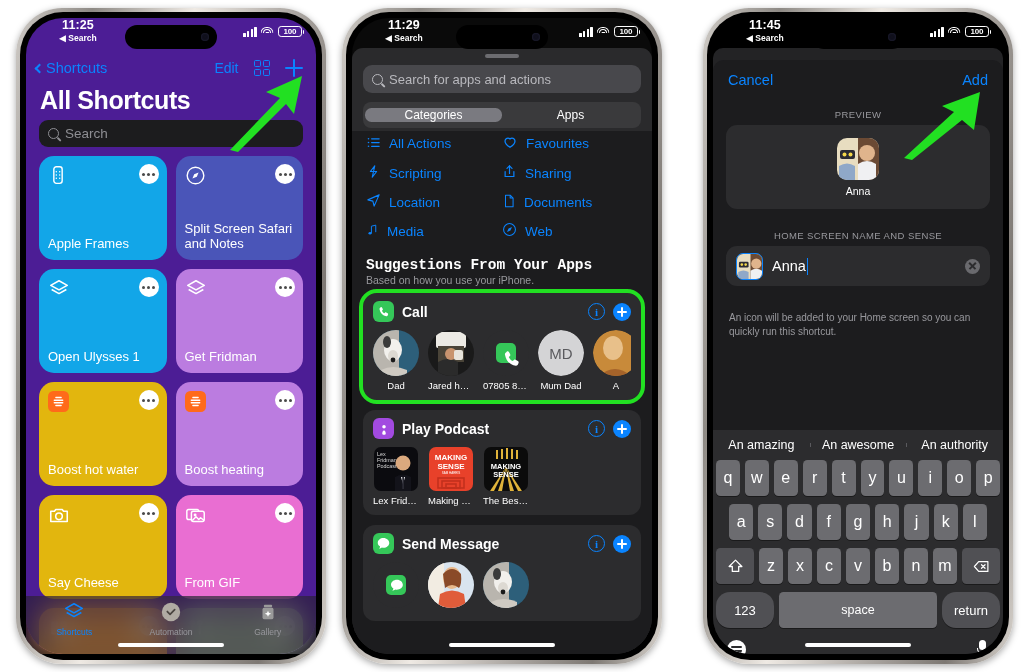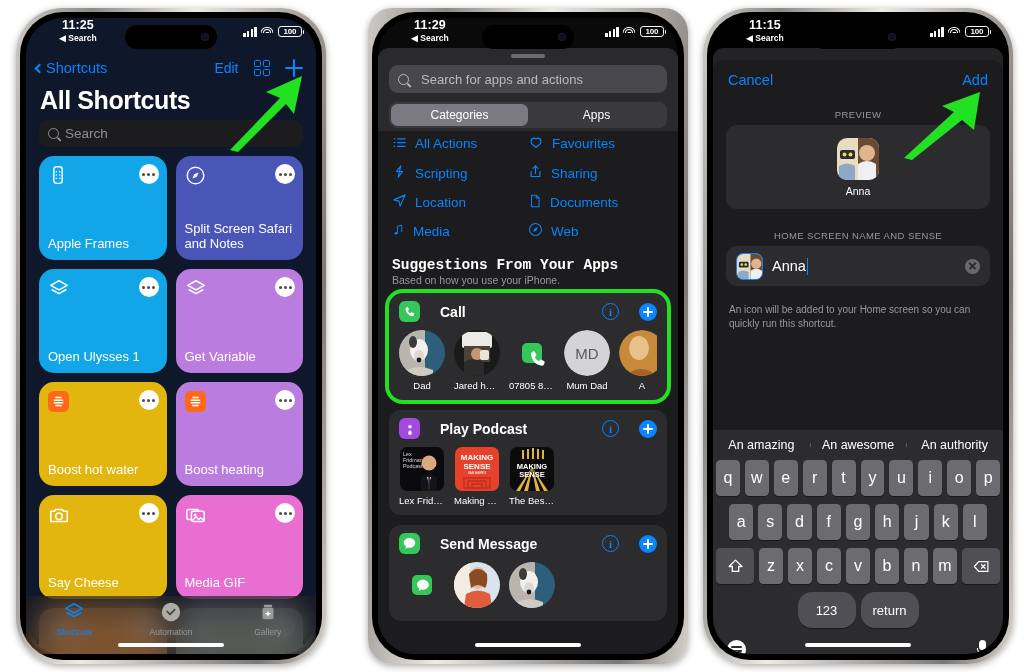--- a/index.html
+++ b/index.html
@@ -63,21 +63,21 @@
     display:flex; align-items:center; justify-content:flex-end; padding-right:8px;
   }
   .notch .cam { width:8px;height:8px;border-radius:50%; background:#10101c; box-shadow:inset 0 0 2px #2a2a45;}
 
   
   .blue { color:#0a84ff; }
   .hl-arrow { position:absolute; z-index:40; pointer-events:none; }
 
   
   #p1 { left:16px; top:8px; width:310px; height:656px; }
-  #p1 .screen { background:#0f172a; }
+  #p1 .screen { background:#4c1d95; }
   .p1-nav { display:flex; align-items:center; justify-content:space-between; padding:4px 13px 0 10px; height:28px;}
   .p1-back { display:flex; align-items:center; gap:3px; font-size:14.5px; }
   .chev { width:7px;height:7px;border-left:2px solid #0a84ff;border-bottom:2px solid #0a84ff;transform:rotate(45deg); display:inline-block;}
   .p1-navright { display:flex; align-items:center; gap:15px;}
   .p1-edit { font-size:14px; color:#0a84ff;}
   .grid-ic { display:grid; grid-template-columns:7px 7px; grid-template-rows:7px 7px; gap:2.5px;}
   .grid-ic i { border:1.8px solid #0a84ff; border-radius:1.5px; display:block;}
   .plus-ic { position:relative; width:18px; height:18px;}
   .plus-ic:before,.plus-ic:after{content:"";position:absolute;background:#0a84ff;border-radius:1px;}
   .plus-ic:before{left:0;top:8px;width:18px;height:2.2px;}
@@ -101,42 +101,42 @@
   .tabbar {
     position:absolute; left:0; right:0; bottom:0; height:58px;
     backdrop-filter: blur(14px); background:rgba(30,30,30,.55);
     display:flex; align-items:flex-start; padding-top:5px;
   }
   .tabitem{ flex:1; text-align:center; font-size:8.5px;}
   .tabitem .tl{ display:block; margin-top:2px;}
   .home-ind{ position:absolute; bottom:7px; left:50%; transform:translateX(-50%); width:106px;height:4px;border-radius:3px;background:#fff;}
 
   
-  #p2 { left:368px; top:8px; width:320px; height:656px;border-radius:24px; }
+  #p2 { left:342px; top:8px; width:320px; height:656px; }
   #p2 .screen { background:#0a0a0a; }
   .sheet { position:absolute; left:0; right:0; top:30px; bottom:0; background:#2a2a2c; border-radius:11px 11px 0 0;}
   .grabber{ width:34px;height:4px;border-radius:3px;background:#6c6c70; margin:6px auto 7px;}
   .p2-search {
     margin:0 11px 9px; height:28px; background:#48484c; border-radius:9px;
-    display:flex; align-items:center; gap:12px; padding:0 9px; color:#b9b9be; font-size:13px;
+    display:flex; align-items:center; gap:6px; padding:0 9px; color:#b9b9be; font-size:13px;
   }
   .p2-search .mag{ border-color:#b9b9be;}
   .p2-search .mag:after{ background:#b9b9be;}
-  .segctl{ margin:0 11px 0; height:26px; background:#3a3a3c; border-radius:8px; display:flex; padding:2px;}
+  .segctl{ margin:0 11px 0; height:26px; background:#3a3a3c; border-radius:8px; display:flex; padding:2px;align-items:center;}
   .seg{ flex:1; display:flex;align-items:center;justify-content:center; font-size:12px; color:#fff; border-radius:6.5px;}
   .seg.on{ background:#7a7a80; }
   .p2-body{ position:absolute; left:0;right:0; top:83px; bottom:0; background:#1c1c1e; padding-top:0; overflow:hidden;}
   .cats{ display:grid; grid-template-columns:1fr 1fr; gap:11px 0; padding:3px 14px 0;}
   .cat{ display:flex; align-items:center; gap:8px; color:#0a84ff; font-size:13.5px;}
   .cat svg{ flex:none; }
   .sug-h{ color:#fff; font-size:14.5px; font-weight:bold; padding:17px 14px 1px;font-family:Liberation Mono, monospace;}
   .sug-s{ color:#98989d; font-size:10.5px; padding:0 14px 7px;}
   .card{ margin:0 11px 10px; background:#2c2c2e; border-radius:12px; padding:8px 10px 9px; }
   .card.hl{ outline:4px solid #22e022; border-radius:14px; }
-  .card-hd{ display:flex; align-items:center; gap:20px; }
+  .card-hd{ display:flex; align-items:center; gap:8px; }
   .appicon{ width:21px;height:21px;border-radius:6px; display:flex;align-items:center;justify-content:center; flex:none;}
   .card-t{ color:#fff; font-size:14px; font-weight:bold; flex:1;}
   .infob{ width:17px;height:17px;border:1.6px solid #0a84ff;border-radius:50%; color:#0a84ff; font-size:11px; font-weight:bold; display:flex;align-items:center;justify-content:center; font-family:"Liberation Serif",serif;}
   .plusb{ width:18px;height:18px;border-radius:50%;background:#0a84ff; position:relative; flex:none;}
   .plusb:before,.plusb:after{content:"";position:absolute;background:#fff;border-radius:1px;}
   .plusb:before{left:4px;top:8px;width:10px;height:2px;}
   .plusb:after{top:4px;left:8px;height:10px;width:2px;}
   .chips{ display:flex; gap:9px; margin-top:8px; overflow:hidden;}
   .chip{ width:46px; flex:none; text-align:center;}
   .chip .av{ width:46px;height:46px;border-radius:50%; overflow:hidden; position:relative;}
@@ -153,21 +153,21 @@
   .preview{ margin:0 13px; background:#2c2c2e; border-radius:11px; height:84px; display:flex; flex-direction:column; align-items:center; justify-content:center;}
   .prev-ic{ width:42px;height:42px;border-radius:10px; overflow:hidden; position:relative;}
   .prev-nm{ color:#fff; font-size:10.5px; margin-top:5px;}
   .namefield{ margin:0 13px; background:#2c2c2e; border-radius:11px; height:40px; display:flex; align-items:center; gap:9px; padding:0 10px;}
   .nf-ic{ width:27px;height:27px;border-radius:7px; overflow:hidden; position:relative; border:1.6px solid #0a84ff; flex:none;}
   .nf-tx{ color:#fff; font-size:14.5px; flex:1; display:flex; align-items:center;}
   .caret{ width:1.6px; height:17px; background:#0a84ff; margin-left:1px;}
   .clearb{ width:15px;height:15px;border-radius:50%;background:#6a6a6e; position:relative; flex:none;}
   .clearb:before,.clearb:after{content:"";position:absolute;left:3px;top:6.8px;width:9px;height:1.5px;background:#2c2c2e;}
   .clearb:before{transform:rotate(45deg);} .clearb:after{transform:rotate(-45deg);}
-  .nf-help{ color:#98989d; font-size:10px; line-height:13.5px; padding:17px 16px 0;}
+  .nf-help{ color:#98989d; font-size:10px; line-height:13.5px; padding:25px 16px 0;}
   .kb{ position:absolute; left:0;right:0;bottom:0; height:224px; background:#2c2c2e;}
   .predict{ height:30px; display:flex; align-items:center; }
   .pr{ flex:1; text-align:center; color:#fff; font-size:12.5px; position:relative;}
   .pr+.pr:before{content:"";position:absolute;left:0;top:5px;bottom:5px;width:1px;background:#5a5a5e;}
   .krow{ display:flex; justify-content:center; gap:5px; margin-bottom:8px; padding:0 3px;}
   .key{ background:#6c6c70; border-radius:4.5px; height:36px; flex:1; display:flex;align-items:center;justify-content:center; color:#fff; font-size:16px; box-shadow:0 1px 0 rgba(0,0,0,.4);}
   .key.sp{ background:#505054; flex:0 0 38px;}
   .key.wide{ flex:0 0 58px; background:#505054; font-size:13px;border-radius:14px;}
   .key.space{ flex:1; background:#6c6c70; font-size:12.5px;}
   .kbot{ display:flex; align-items:center; justify-content:space-between; padding:4px 14px 0;}
@@ -285,21 +285,21 @@
             <div class="tile" style="background: rgb(187, 124, 224);">
               <div class="tico"><svg width="22" height="22" viewBox="0 0 24 24" fill="none" stroke="#fff" stroke-width="1.7" stroke-linejoin="round">
                   <path d="M12 3 L21 8 L12 13 L3 8 Z"></path>
                   <path d="M4 12.5 L12 17 L20 12.5"></path>
                 </svg></div>
               <div class="ell">
                 <i></i>
                 <i></i>
                 <i></i>
               </div>
-              <div class="tname">Get Variable</div>
+              <div class="tname">Get Fridman</div>
             </div>
             <div class="tile" style="background: rgb(226, 182, 14);">
               <div class="tico"><svg width="21" height="21" viewBox="0 0 24 24">
                   <rect width="24" height="24" rx="6" fill="#ff6a1a"></rect>
                   <g stroke="#fff" stroke-width="1.6" fill="none" stroke-linecap="round">
                     <path d="M9 7.5 h6"></path>
                     <path d="M7.2 10.5 h9.6"></path>
                     <path d="M7.2 13.5 h9.6"></path>
                     <path d="M9 16.5 h6"></path>
                   </g>
@@ -345,21 +345,21 @@
                   <rect x="2" y="6" width="13" height="11" rx="2"></rect>
                   <rect x="7" y="8" width="14" height="11" rx="2" fill="#e96ed2"></rect>
                   <circle cx="11" cy="12" r="1.6" fill="#fff" stroke="none"></circle>
                   <path d="M8 18 l4-4 3 3 2-2 4 3" stroke-linejoin="round"></path>
                 </svg></div>
               <div class="ell">
                 <i></i>
                 <i></i>
                 <i></i>
               </div>
-              <div class="tname">Media GIF</div>
+              <div class="tname">From GIF</div>
             </div>
             <div class="tile" style="background: rgb(240, 150, 74);">
               <div class="tico"><svg width="22" height="22" viewBox="0 0 24 24">
                   <rect x="3.5" y="5" width="7.5" height="14" rx="1.6" fill="#fff"></rect>
                   <rect x="13" y="5" width="7.5" height="14" rx="1.6" fill="#fff"></rect>
                 </svg></div>
               <div class="ell">
                 <i></i>
                 <i></i>
                 <i></i>
@@ -693,21 +693,21 @@
 
   <div class="phone" id="p3">
     <div class="phone-inner">
       <div class="screen">
 
         <div class="notch">
             <div class="cam"></div>
           </div>
         <div class="statusbar">
           <div class="sb-left">
-            <div class="sb-time">11:15</div>
+            <div class="sb-time">11:45</div>
             <div class="sb-back">◀ <span>Search</span></div>
           </div>
           <div class="sb-right">
             <div class="bars">
                 <i></i>
                 <i></i>
                 <i></i>
                 <i></i>
               </div>
             <div class="wifi">
@@ -814,20 +814,21 @@
                 <div class="key">m</div>
                 <div class="key sp">
                   <svg width="19" height="17" viewBox="0 0 24 24" fill="none" stroke="#fff" stroke-width="1.7" stroke-linejoin="round">
                     <path d="M8 5h13v14H8L2 12Z"></path>
                     <path d="M12 9.5l5 5M17 9.5l-5 5" stroke-linecap="round"></path>
                   </svg>
                 </div>
               </div>
             <div class="krow">
               <div class="key wide">123</div>
+              <div class="key space">space</div>
               <div class="key wide">return</div>
             </div>
             <div class="kbot">
               <div class="emoji"></div>
               <div class="mic">
                   <b></b>
                   <i></i>
                 </div>
             </div>
           </div>

